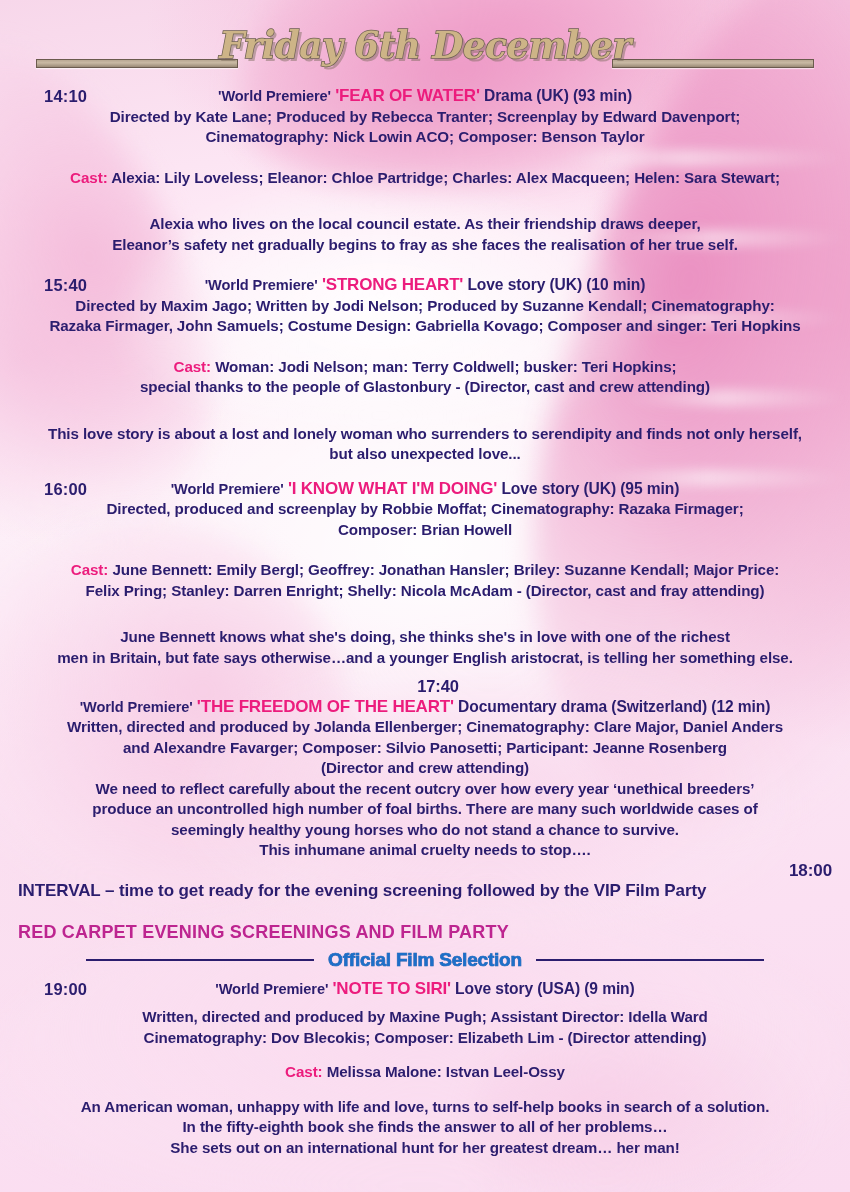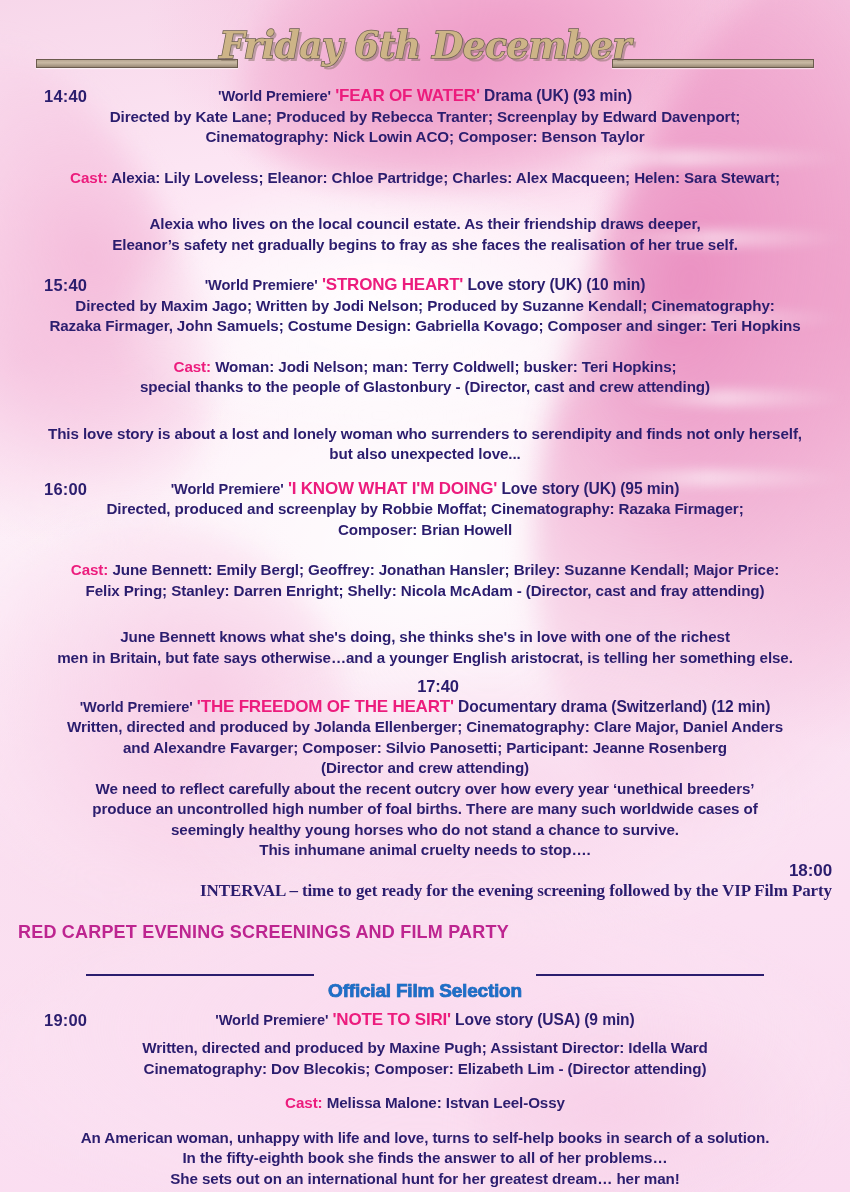--- a/index.html
+++ b/index.html
@@ -144,26 +144,25 @@
   .premiere { font-size: 14.6px; }
   .cast-label { color: #ec1c7d; }
   .synopsis { font-weight: bold; }
 
   .gap-s  { height: 8px; }
   .gap-m  { height: 14px; }
   .gap-l  { height: 20px; }
   .gap-xl { height: 26px; }
 
   .interval-line {
-    text-align: right;
+    text-align: left;
     font-size: 17px;
     font-weight: bold;
     color: #2b1d6e;
     letter-spacing: -0.1px;
-    font-family: Liberation Serif, serif;
   }
   .redcarpet {
     text-align: left;
     font-size: 18px;
     font-weight: bold;
     color: #bd2590;
     letter-spacing: 0.2px;
   }
 
   
@@ -180,21 +179,20 @@
     background: #2b1d6e;
   }
   .sel-text {
     font-size: 19px;
     font-weight: bold;
     color: #1d6fc9;
     -webkit-text-stroke: 0.7px #1558a8;
     paint-order: stroke fill;
     white-space: nowrap;
     letter-spacing: -0.2px;
-    margin-top: 31px;
   }
 </style>
 </head>
 <body>
 
 <div id="bg">
   <div class="petal p1"></div>
   <div class="petal p2"></div>
   <div class="petal p3"></div>
   <div class="petal p4"></div>
@@ -211,21 +209,21 @@
 
 <div id="page">
 
   <div class="header">
     <div class="rule-bevel rule-left"></div>
     <div class="rule-bevel rule-right"></div>
     <div class="day-title">Friday 6th December</div>
   </div>
 
   <div class="row">
-    <span class="time">14:40</span>
+    <span class="time">14:10</span>
     <div class="title-line">
       <span class="navy premiere">'World Premiere'</span>
       <span class="film-name">'FEAR OF WATER'</span>
       <span class="navy">Drama (UK) (93 min)</span>
     </div>
     <div>Directed by Kate Lane; Produced by Rebecca Tranter; Screenplay by Edward Davenport;</div>
     <div>Cinematography: Nick Lowin ACO; Composer: Benson Taylor</div>
   </div>
 
   <div class="gap-l"></div>

